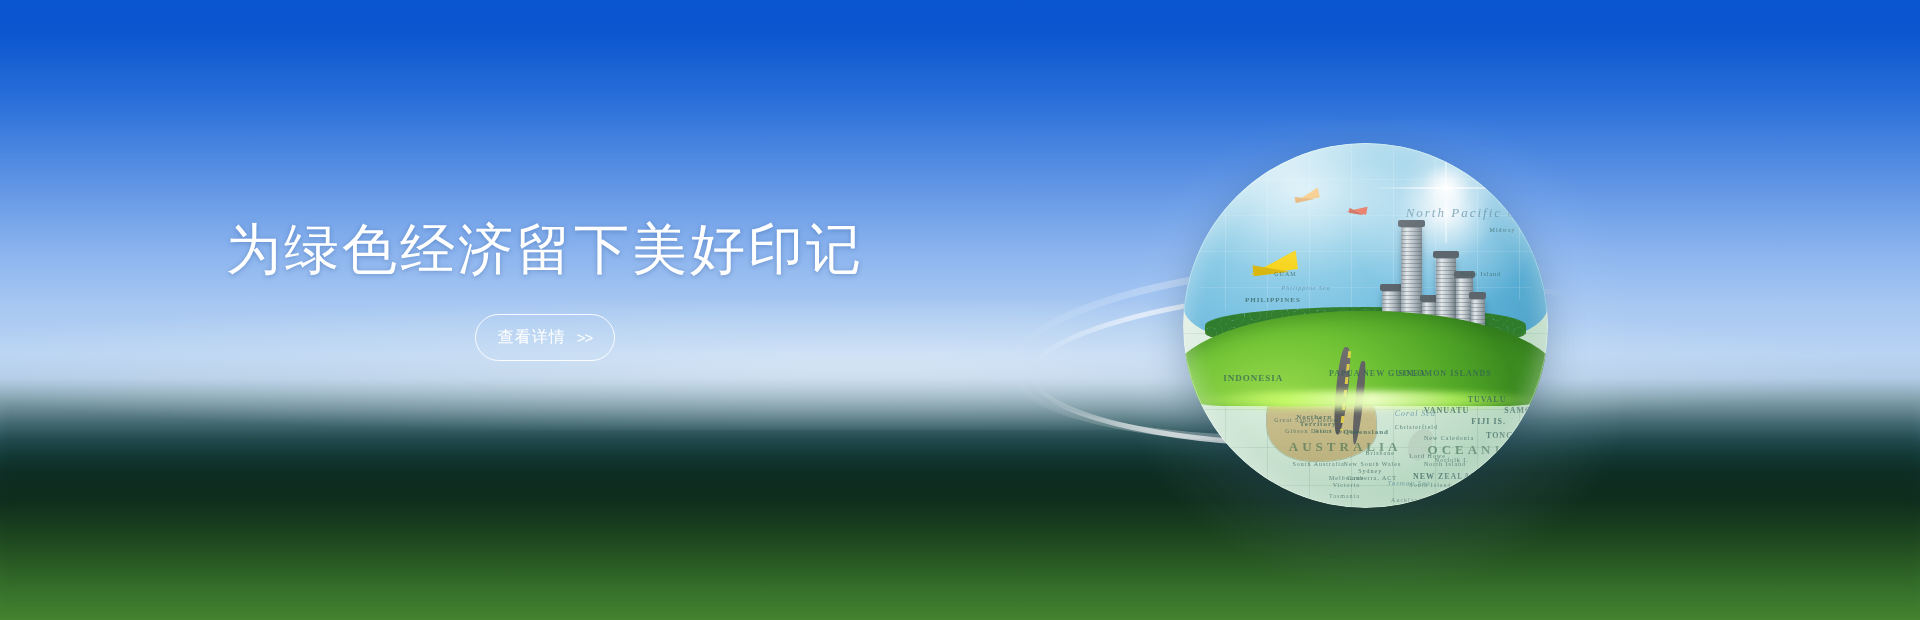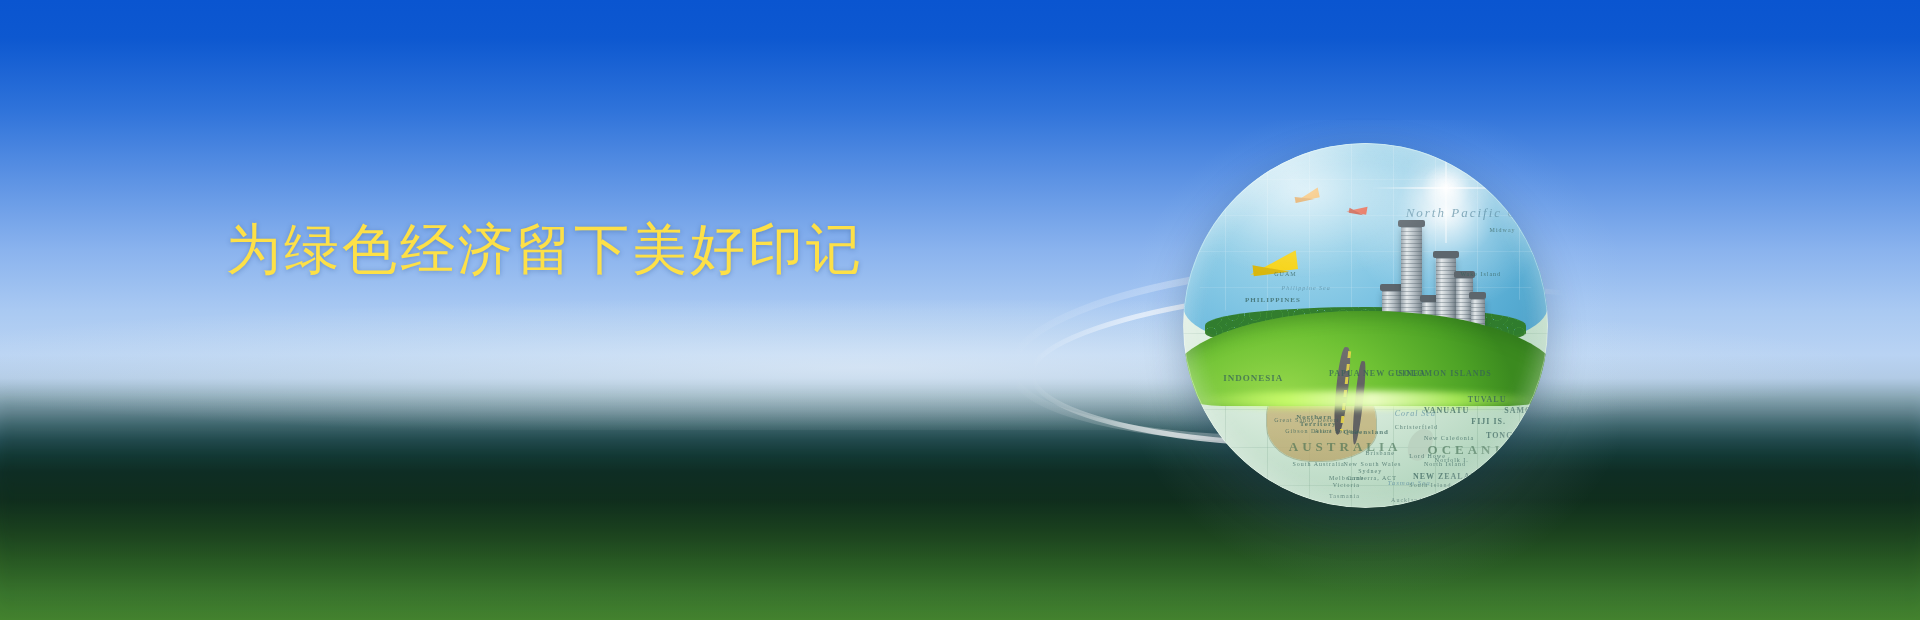--- a/index.html
+++ b/index.html
@@ -63,21 +63,21 @@
     left:0; top:0; width:1090px; height:620px;
     display:flex; flex-direction:column;
     align-items:center; justify-content:flex-start;
     padding-top:222px;
   }
   .headline{
     font-size:55px;
     line-height:1;
     font-weight:400;
     letter-spacing:3px;
-    color:#fde047;
+    color:#ffffff;
     text-shadow:0 1px 5px rgba(30,70,130,.35);
     white-space:nowrap;
   }
   .subline{
     margin-top:32px;
     font-size:22px;
     line-height:1;
     font-weight:400;
     letter-spacing:1px;
     color:#ffffff;
@@ -433,15 +433,19 @@
 
       <div class="glass"></div>
       <div class="glass-rim"></div>
     </div>
   </div>
 
   <div class="copy">
     <h1 class="headline">为绿色经济留下美好印记</h1>
 
 
+    <button class="cta">
+      <span>查看详情</span>
+      <span class="cta-arrow">&gt;&gt;</span>
+    </button>
   </div>
 
 </div>
 
 </body></html>

